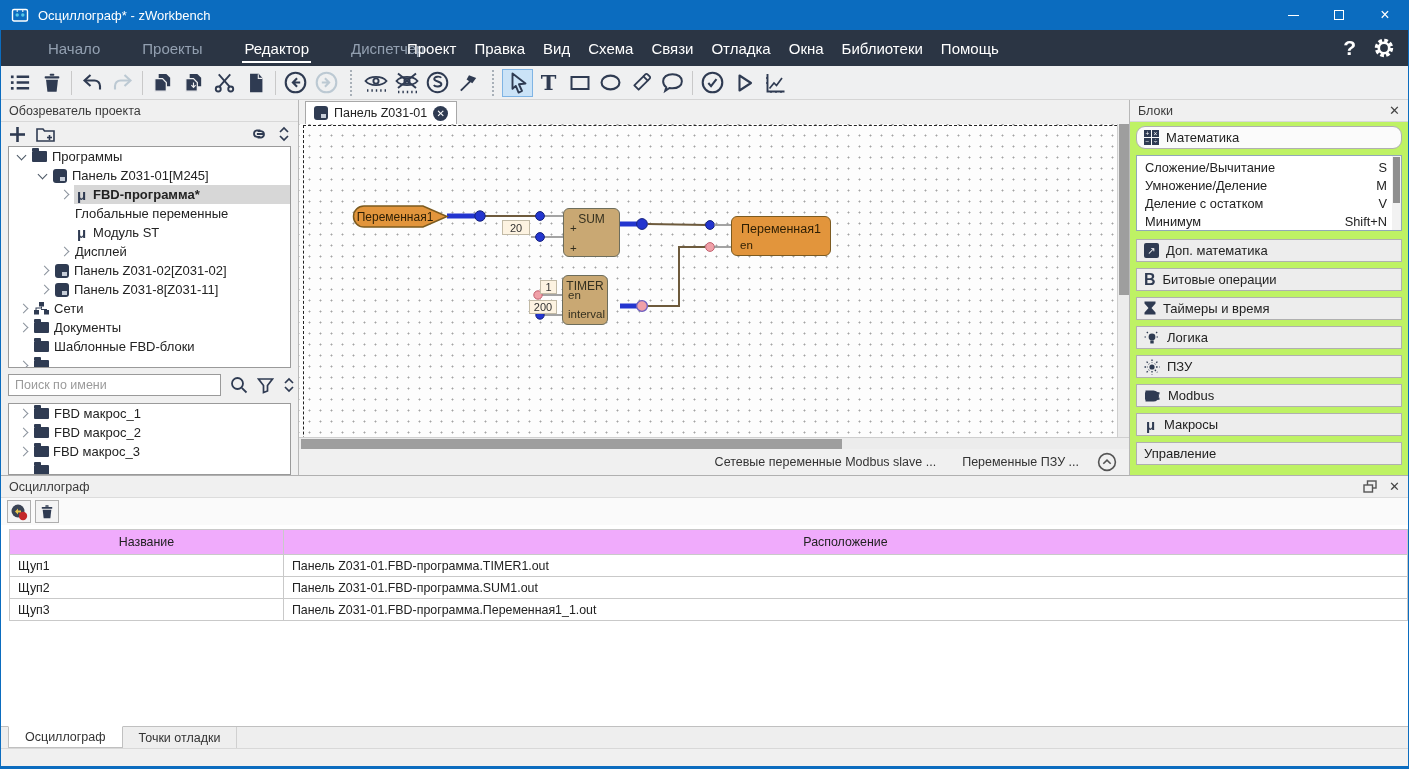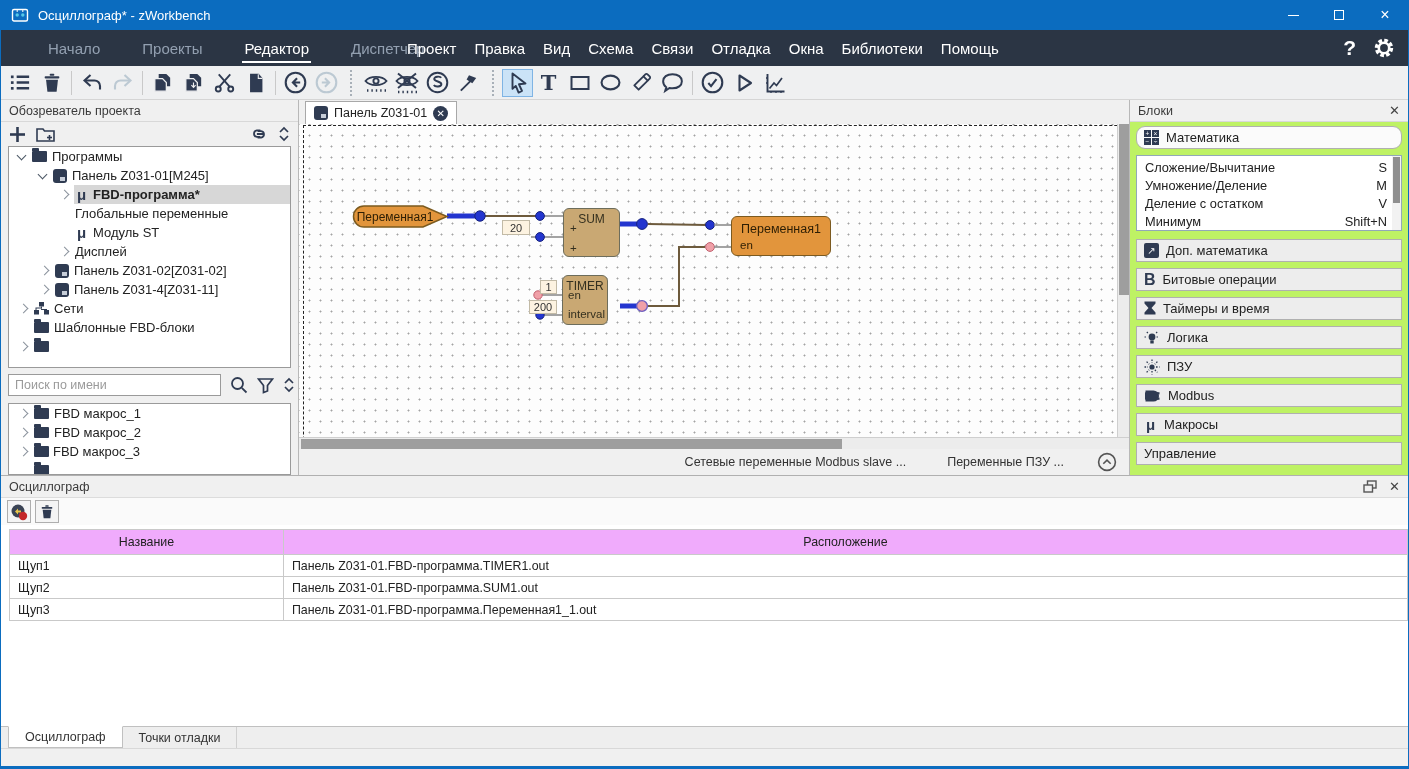--- a/index.html
+++ b/index.html
@@ -70,21 +70,21 @@
   .tab-close { width:15px; height:15px; background:#2f3b52; border-radius:50%; color:#fff; font-size:10px; line-height:15px; text-align:center; }
   .canvas-row { display:flex; height:313px; flex:0 0 auto; }
   .canvas { flex:1; position:relative; overflow:hidden; background:#fdfdfd;
     background-image:radial-gradient(circle,#a3a3a3 0.9px,transparent 1.1px);
     background-size:11px 11px; background-position:5px 6px; }
   .page-border { position:absolute; left:4px; top:1px; width:1300px; height:400px; border-top:1px dashed #222; border-left:1px dashed #222; pointer-events:none; }
   .vscroll { width:12px; background:#ececec; border-left:1px solid #cfcfcf; position:relative; flex:0 0 auto; }
   .vthumb { position:absolute; top:0; left:1px; width:10px; height:171px; background:#9e9e9e; }
   .hscroll { height:12px; background:#ececec; border-top:1px solid #cfcfcf; position:relative; flex:0 0 auto; }
   .hthumb { position:absolute; top:1px; left:2px; width:541px; height:10px; background:#9e9e9e; }
-  .statusrow { height:26px; display:flex; align-items:center; justify-content:flex-end; gap:41px; padding-right:12px; font-size:12.5px; color:#333; flex:0 0 auto; }
+  .statusrow { height:26px; display:flex; align-items:center; justify-content:flex-end; gap:26px; padding-right:12px; font-size:12.5px; color:#333; flex:0 0 auto; }
 
   
   .fbd-block { position:absolute; border:1.5px solid #6d6d5c; border-radius:6px; background:#c9a873; font-size:12px; color:#34301f; }
   .fbd-block .btitle { position:absolute; top:3px; left:0; right:0; text-align:center; font-size:12px; }
   .fbd-block .pin-label { position:absolute; font-size:11.5px; }
   .var-sink { position:absolute; border:1.5px solid #7b5a20; border-radius:6px; background:#e2953c; color:#2d1e04; }
   .var-sink .btitle { position:absolute; top:5px; left:0; right:0; text-align:center; font-size:12.5px; }
   .var-sink .pin-label { position:absolute; font-size:11.5px; }
   .literal { position:absolute; background:#fdf3e1; border:1px solid #c2baa6; font-size:11px; color:#333; display:flex; align-items:center; justify-content:center; }
   .src-tag { position:absolute; left:53px; top:81px; width:97px; height:23px; }
@@ -429,35 +429,42 @@
             <span class="chev closed"></span>
             <span class="row-body">
               <span class="ico-panel"></span>
               <span>Панель Z031-02[Z031-02]</span>
             </span>
           </div>
         <div class="trow d1">
             <span class="chev closed"></span>
             <span class="row-body">
               <span class="ico-panel"></span>
-              <span>Панель Z031-4[Z031-11]</span>
+              <span>Панель Z031-8[Z031-11]</span>
             </span>
           </div>
         <div class="trow d0">
             <span class="chev closed"></span>
             <span class="row-body">
               <span>
                 <svg class="si" width="15" height="13" viewBox="0 0 15 13" fill="#2f3b52">
                   <rect x="5" y="0" width="5" height="4.5"></rect>
                   <rect x="0" y="8" width="5" height="4.5"></rect>
                   <rect x="10" y="8" width="5" height="4.5"></rect>
                   <path d="M7 4.5 h1 v2 h-5.5 v1.5 h-1 v-2.5 h5.5 z M7 5 h0.5 v2 h5.5 v2.5 h-1 v-1.5 h-5 z"></path>
                 </svg>
               </span>
               <span>Сети</span>
+            </span>
+          </div>
+        <div class="trow d0">
+            <span class="chev closed"></span>
+            <span class="row-body">
+              <span class="ico-folder"></span>
+              <span>Документы</span>
             </span>
           </div>
         <div class="trow d0">
             <span class="chev-spacer"></span>
             <span class="row-body">
               <span class="ico-folder"></span>
               <span>Шаблонные FBD-блоки</span>
             </span>
           </div>
         <div class="trow d0">

